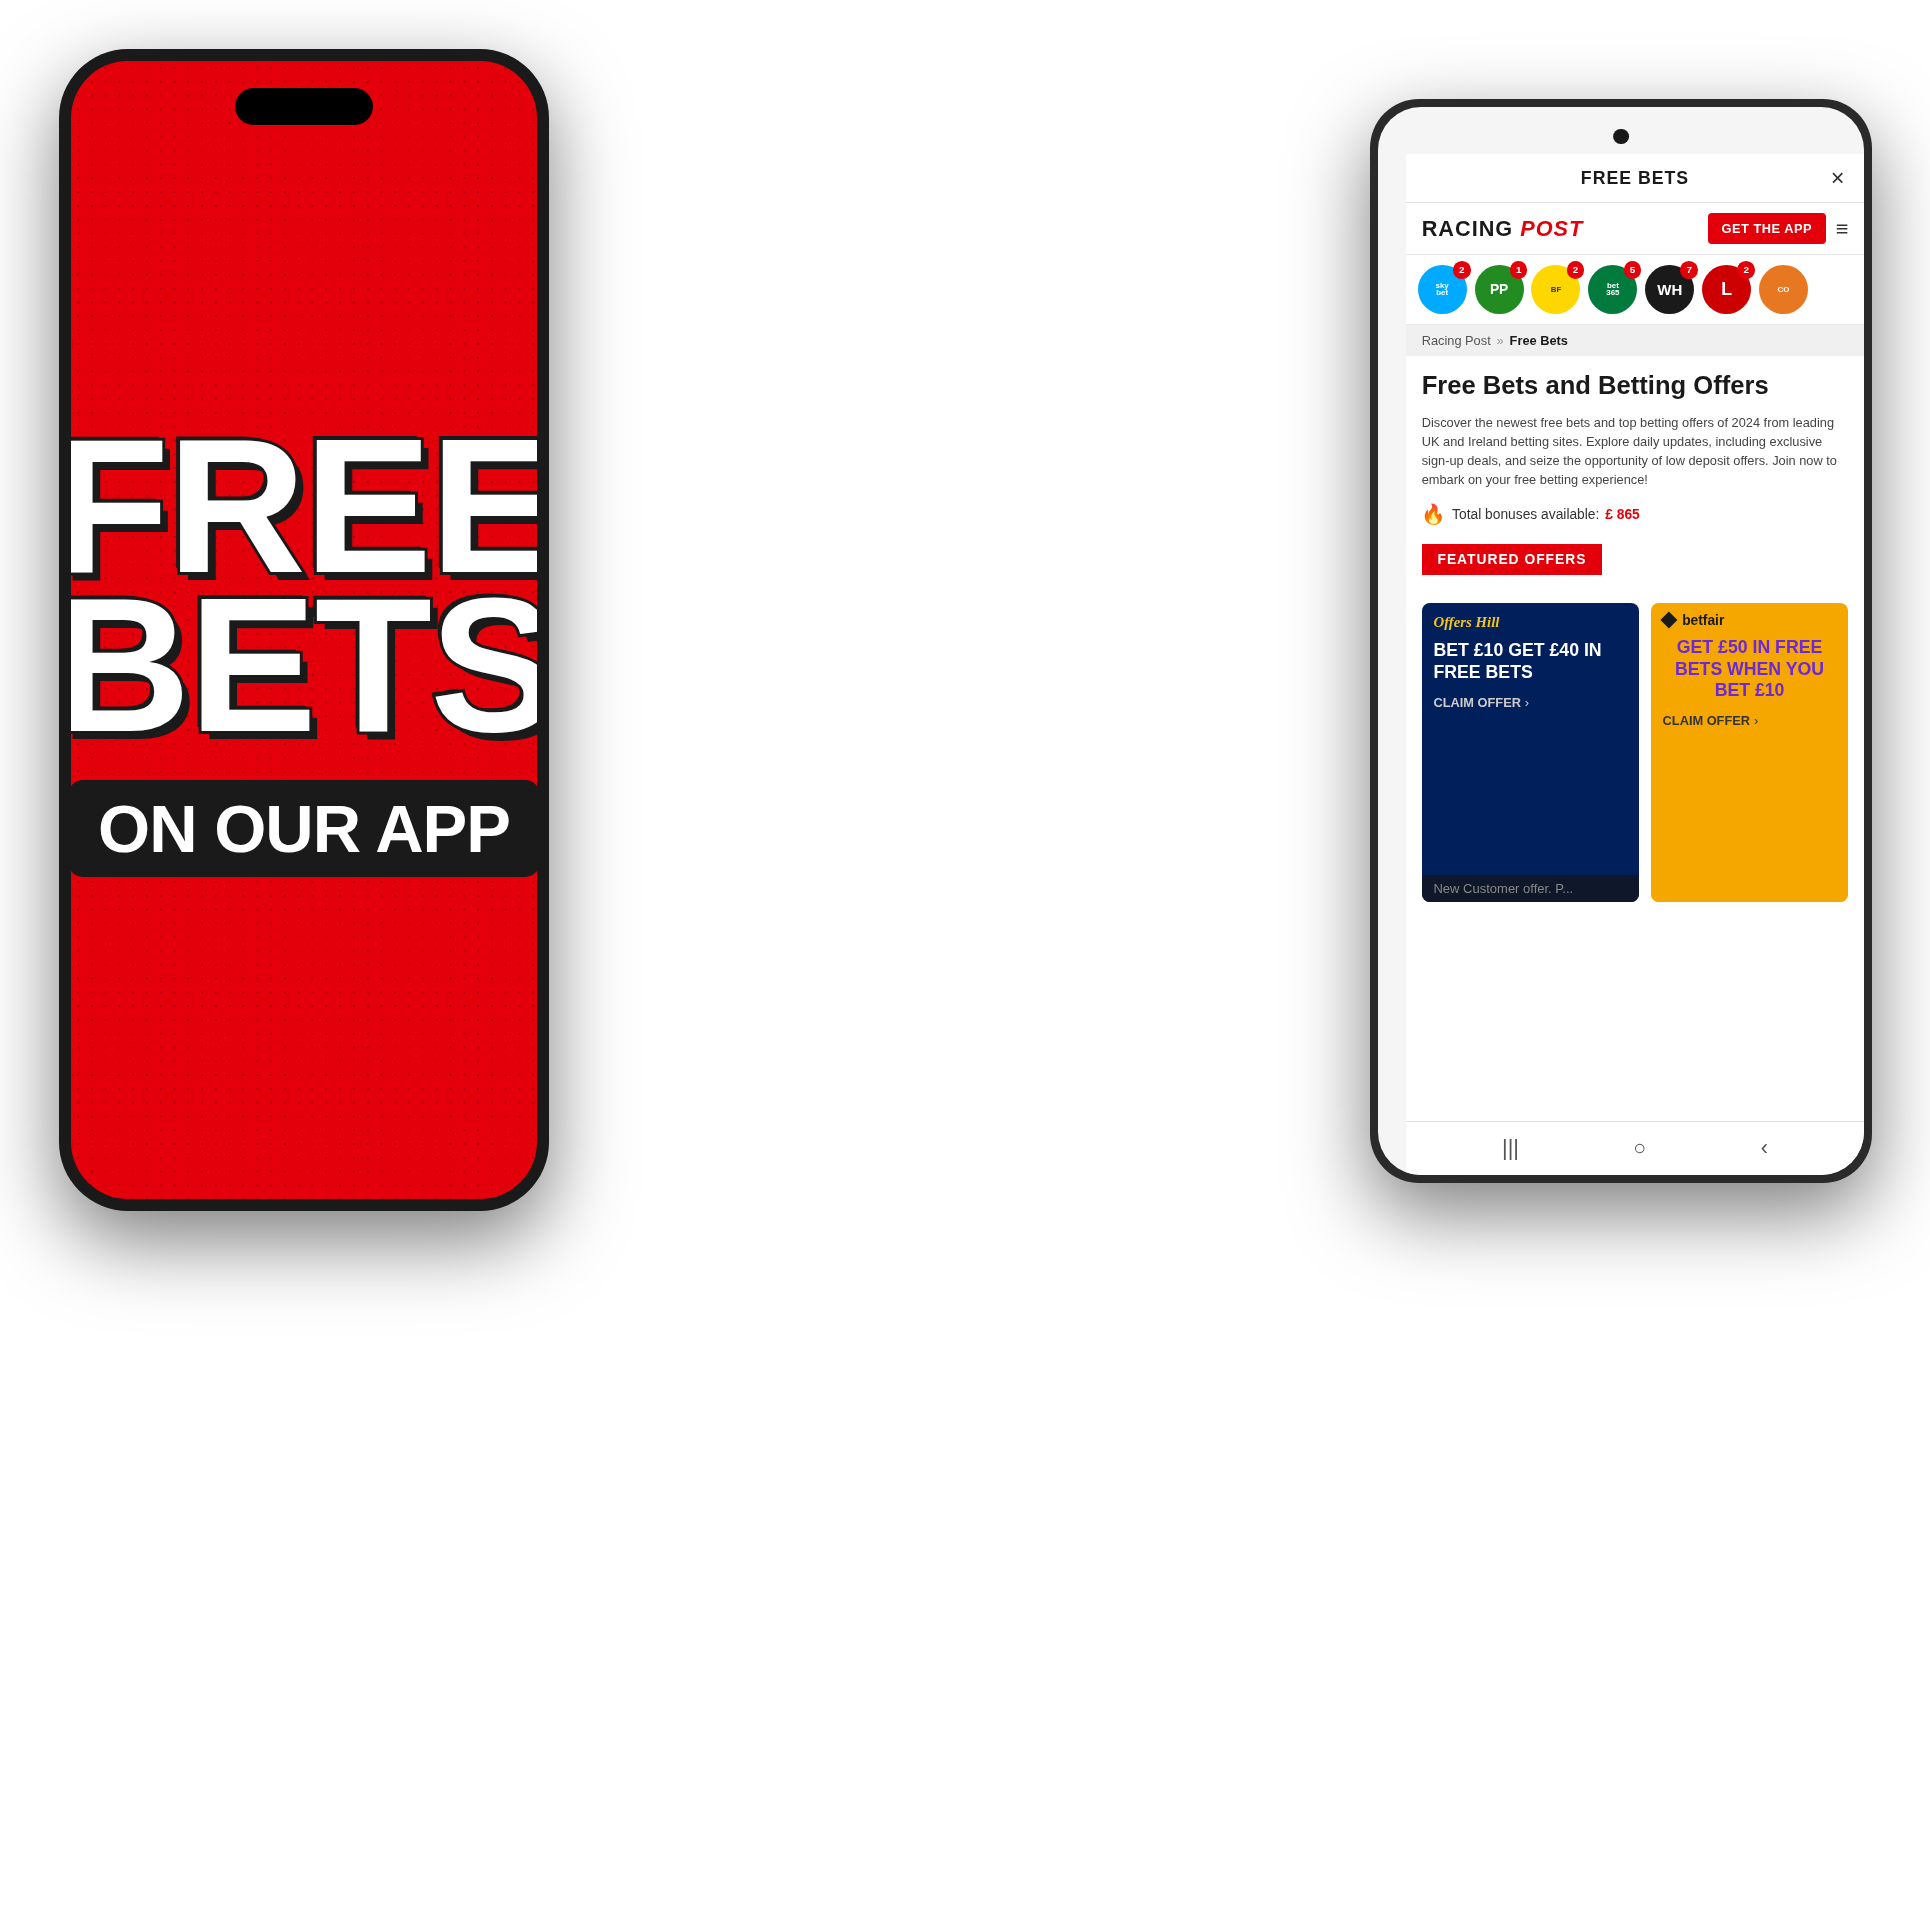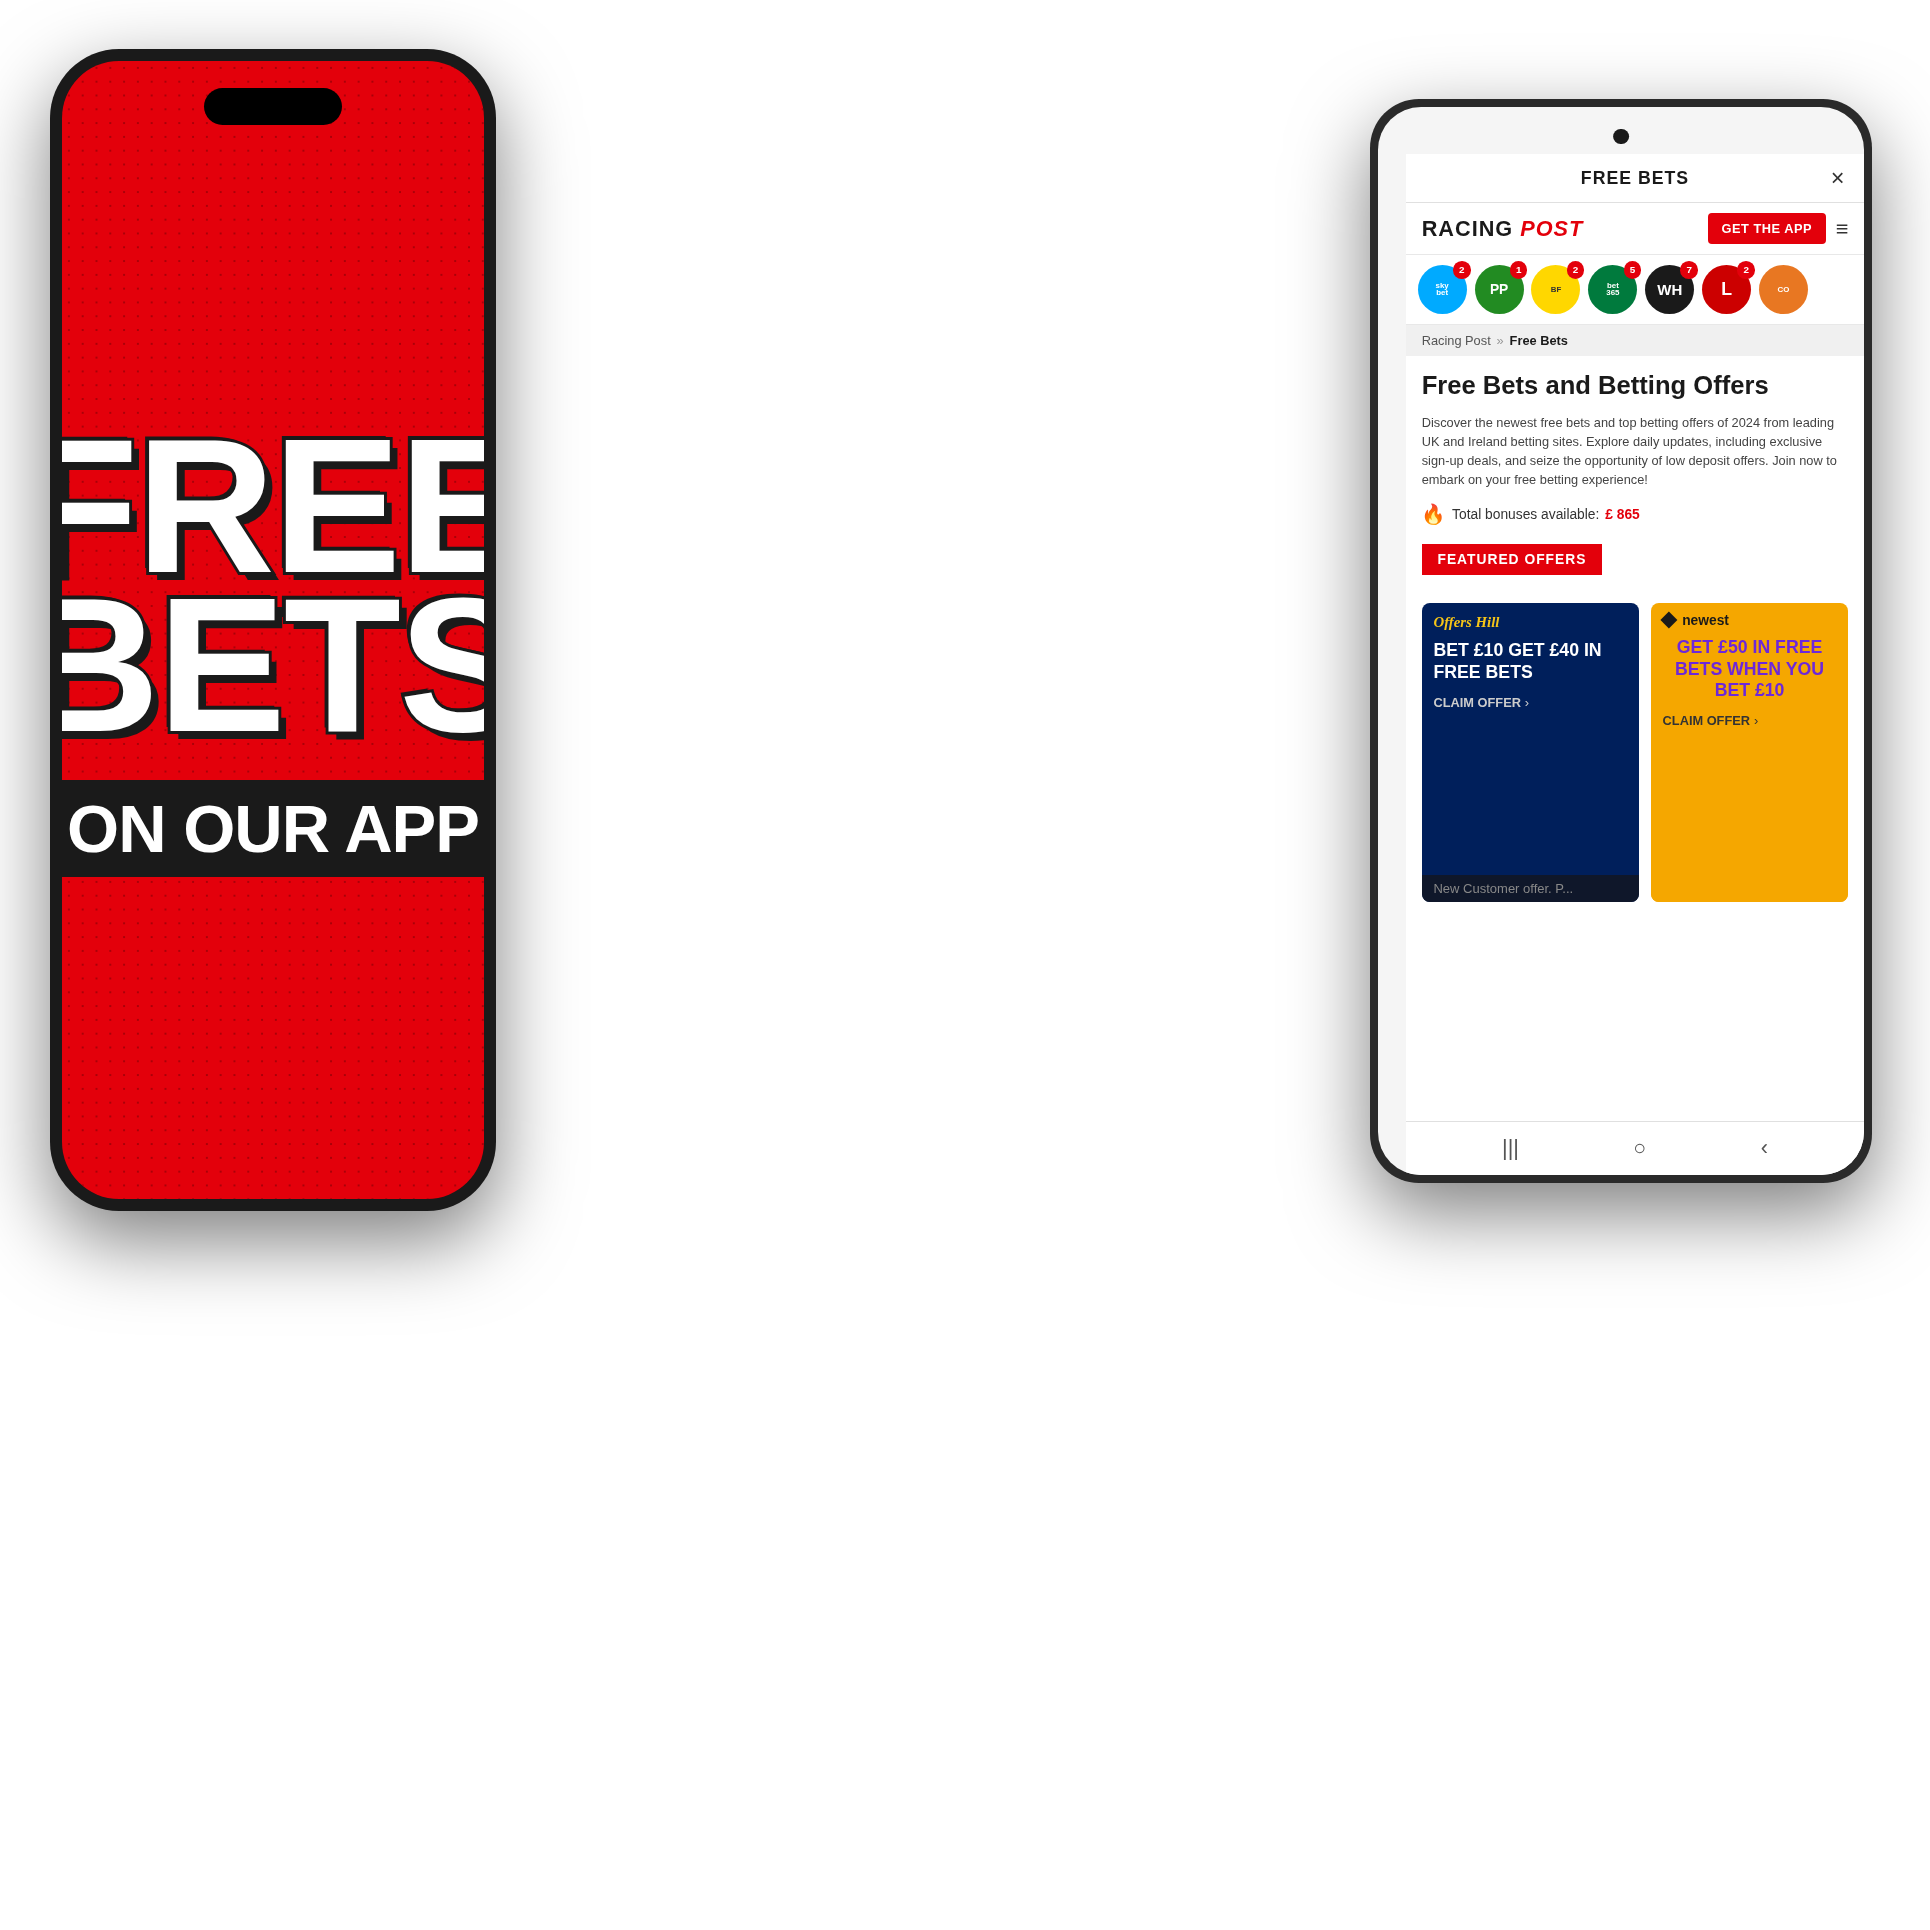--- a/index.html
+++ b/index.html
@@ -20,23 +20,23 @@
       height: 1931px;
       background: #fff;
       display: flex;
       align-items: center;
       justify-content: center;
     }
 
     
     .phone-left {
       position: absolute;
-      left: 50px;
+      left: 59px;
       top: 49px;
-      width: 446px;
+      width: 490px;
       height: 1162px;
       background: #1a1a1a;
       border-radius: 69px;
       box-shadow: 0 29.6px 79px rgba(0,0,0,0.5);
       display: flex;
       flex-direction: column;
       align-items: center;
       overflow: hidden;
       z-index: 1;
     }
@@ -613,21 +613,21 @@
                 <span class="offer-claim-text">CLAIM OFFER</span>
                 <span class="offer-chevron">›</span>
               </div>
               <div class="offer-image-placeholder-whill"></div>
               <div class="offer-footer">New Customer offer. P...</div>
             </div>
 
             <div class="offer-card offer-card-betfair">
               <div class="betfair-logo-bar">
                 <div class="betfair-diamond"></div>
-                <span class="betfair-name">newest</span>
+                <span class="betfair-name">betfair</span>
               </div>
               <div class="offer-title offer-title-betfair">GET £50 IN FREE BETS WHEN YOU BET £10</div>
               <div class="offer-claim">
                 <span class="offer-claim-text offer-claim-text-dark">CLAIM OFFER</span>
                 <span class="offer-chevron" style="color:#333;">›</span>
               </div>
               <div class="offer-image-placeholder-betfair"></div>
             </div>
           </div>
         </div>

